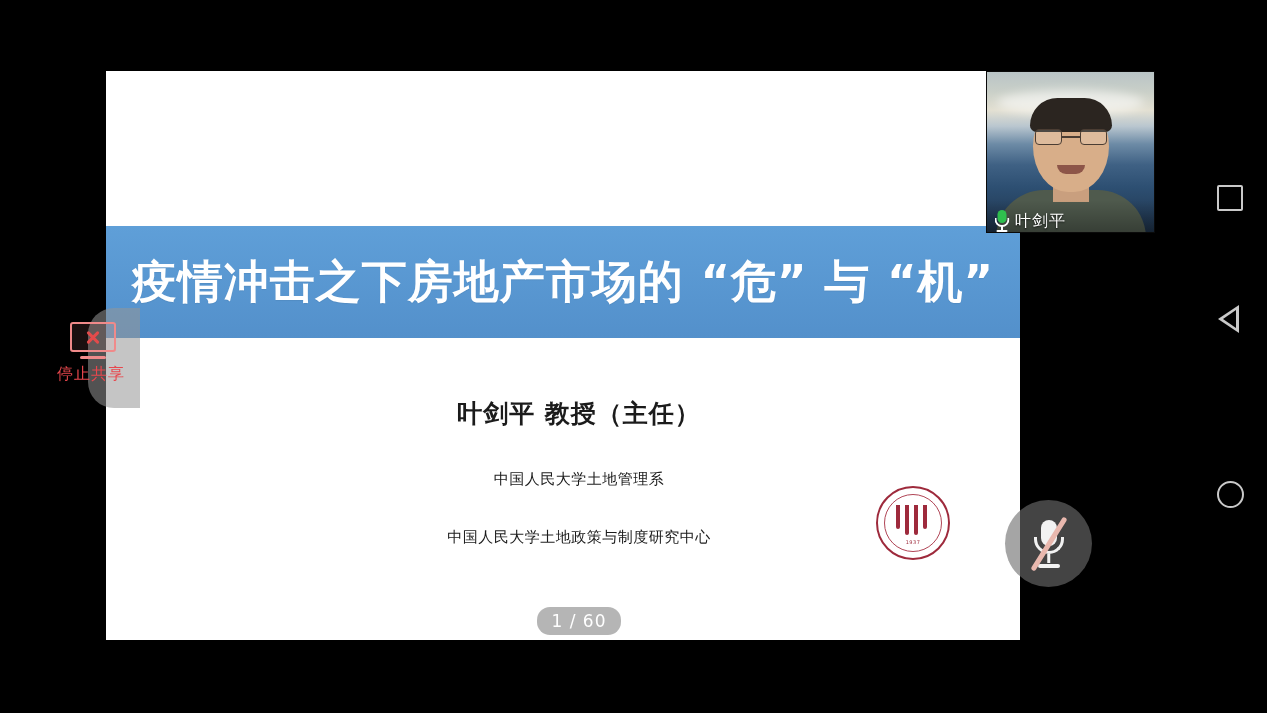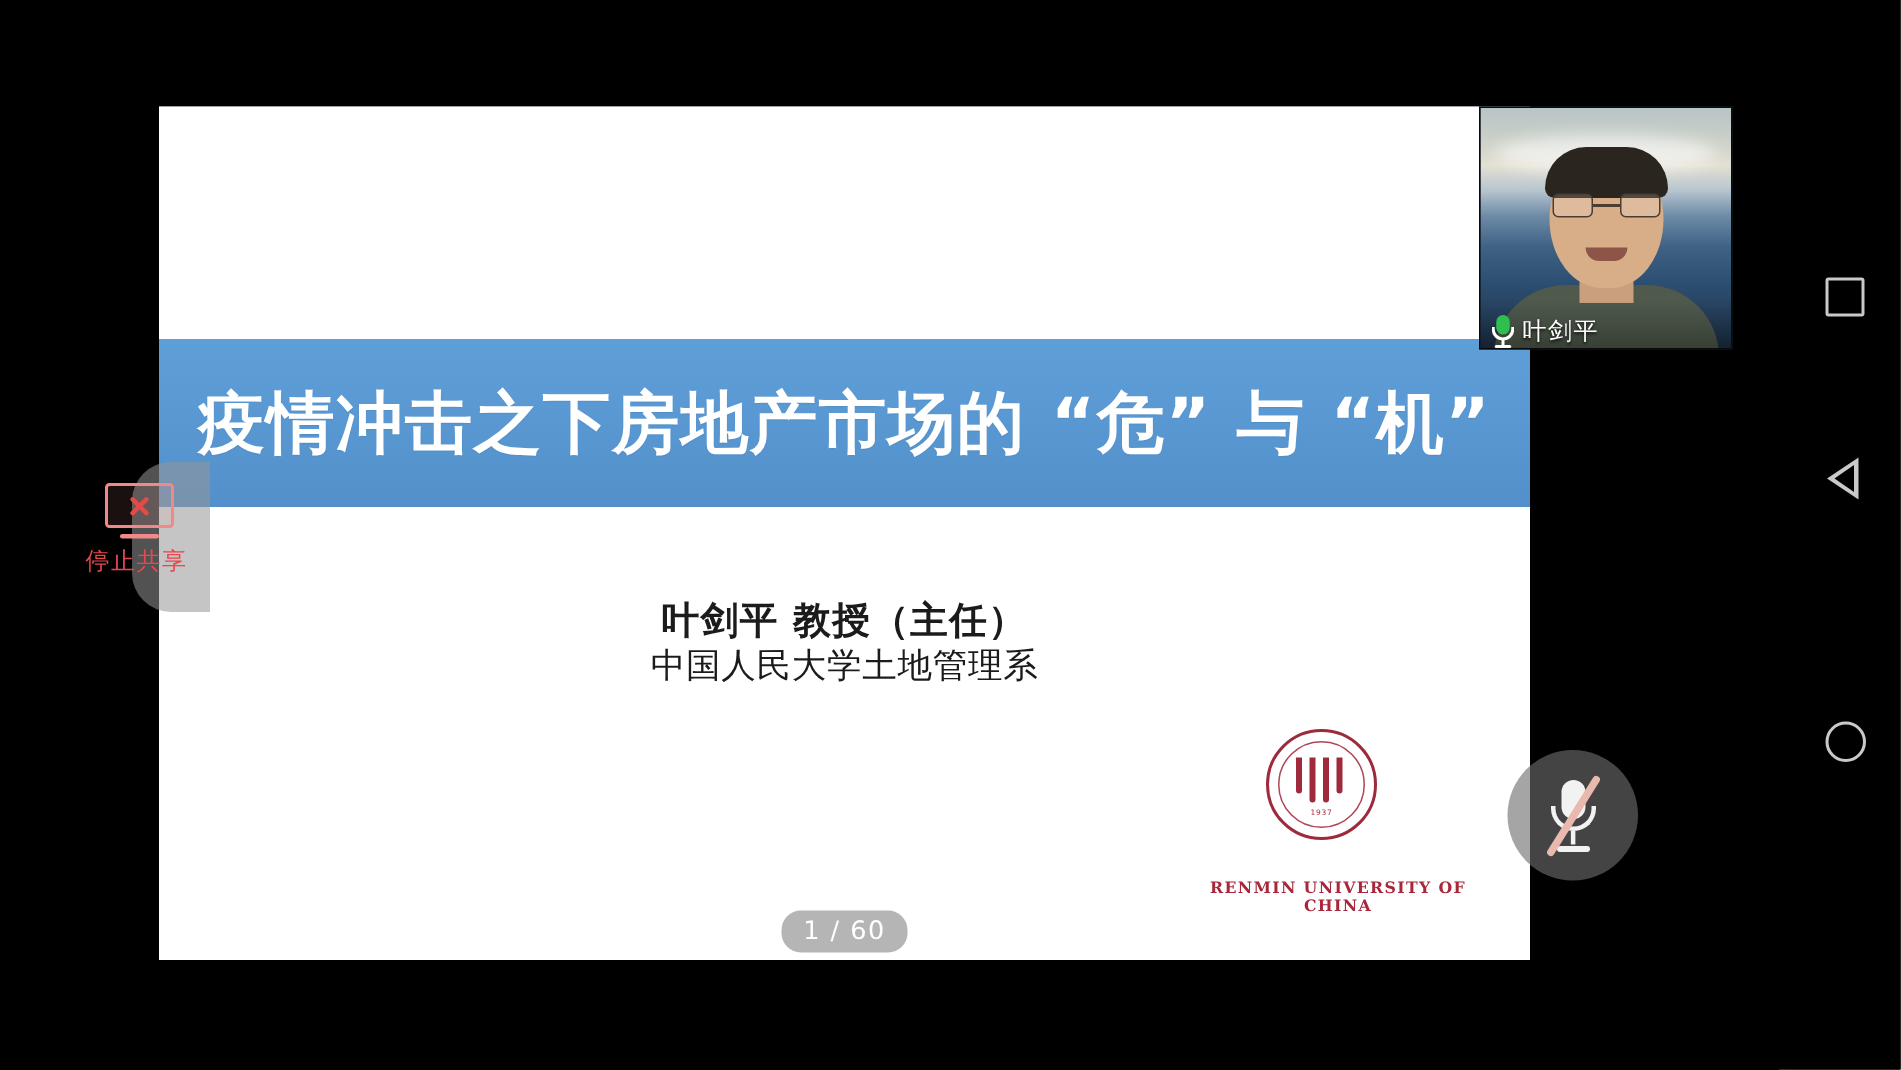--- a/index.html
+++ b/index.html
@@ -62,40 +62,42 @@
     text-shadow: 0 1px 1px rgba(0,0,0,0.06);
   }
 
   .slide-body {
     position: absolute;
     left: 0;
     top: 267px;
     width: 100%;
     height: 302px;
     background: #ffffff;
+    padding-left: 32px;
   }
 
   .presenter-block {
     position: absolute;
     left: 0;
     top: 60px;
     width: 100%;
     text-align: center;
     color: #1b1b1b;
     line-height: 1.26;
   }
   .presenter-name {
     font-size: 25px;
     font-weight: bold;
     letter-spacing: 1px;
   }
   .presenter-aff {
-    font-size: 23px;
+    font-size: 15px;
     font-weight: normal;
     letter-spacing: 0.5px;
+    margin-top: 40px;
   }
 
   
   .uni-logo {
     position: absolute;
     right: 28px;
     bottom: 24px;
     width: 200px;
     height: 130px;
   }
@@ -572,33 +574,33 @@
 
     <div class="title-band">
       <div class="slide-title">疫情冲击之下房地产市场的 “危” 与 “机”</div>
     </div>
 
     <div class="slide-body">
 
       <div class="presenter-block">
         <div class="presenter-name">叶剑平 教授（主任）</div>
         <div class="presenter-aff">中国人民大学土地管理系</div>
+        <div class="presenter-aff">中国人民大学土地政策与制度研究中心</div>
       </div>
 
       <div class="uni-logo">
         <div class="uni-seal">
           <div class="seal-strokes">
             <i></i>
               <i></i>
               <i></i>
               <i></i>
           </div>
           <div class="seal-year">1937</div>
         </div>
-        <div class="uni-name-en">RENMIN UNIVERSITY OF CHINA</div>
       </div>
 
       <div class="page-indicator">1 / 60</div>
     </div>
   </div>
 
   <div class="video-thumb">
     <div class="vt-bg">
       <div class="vt-cloud"></div>
     </div>

